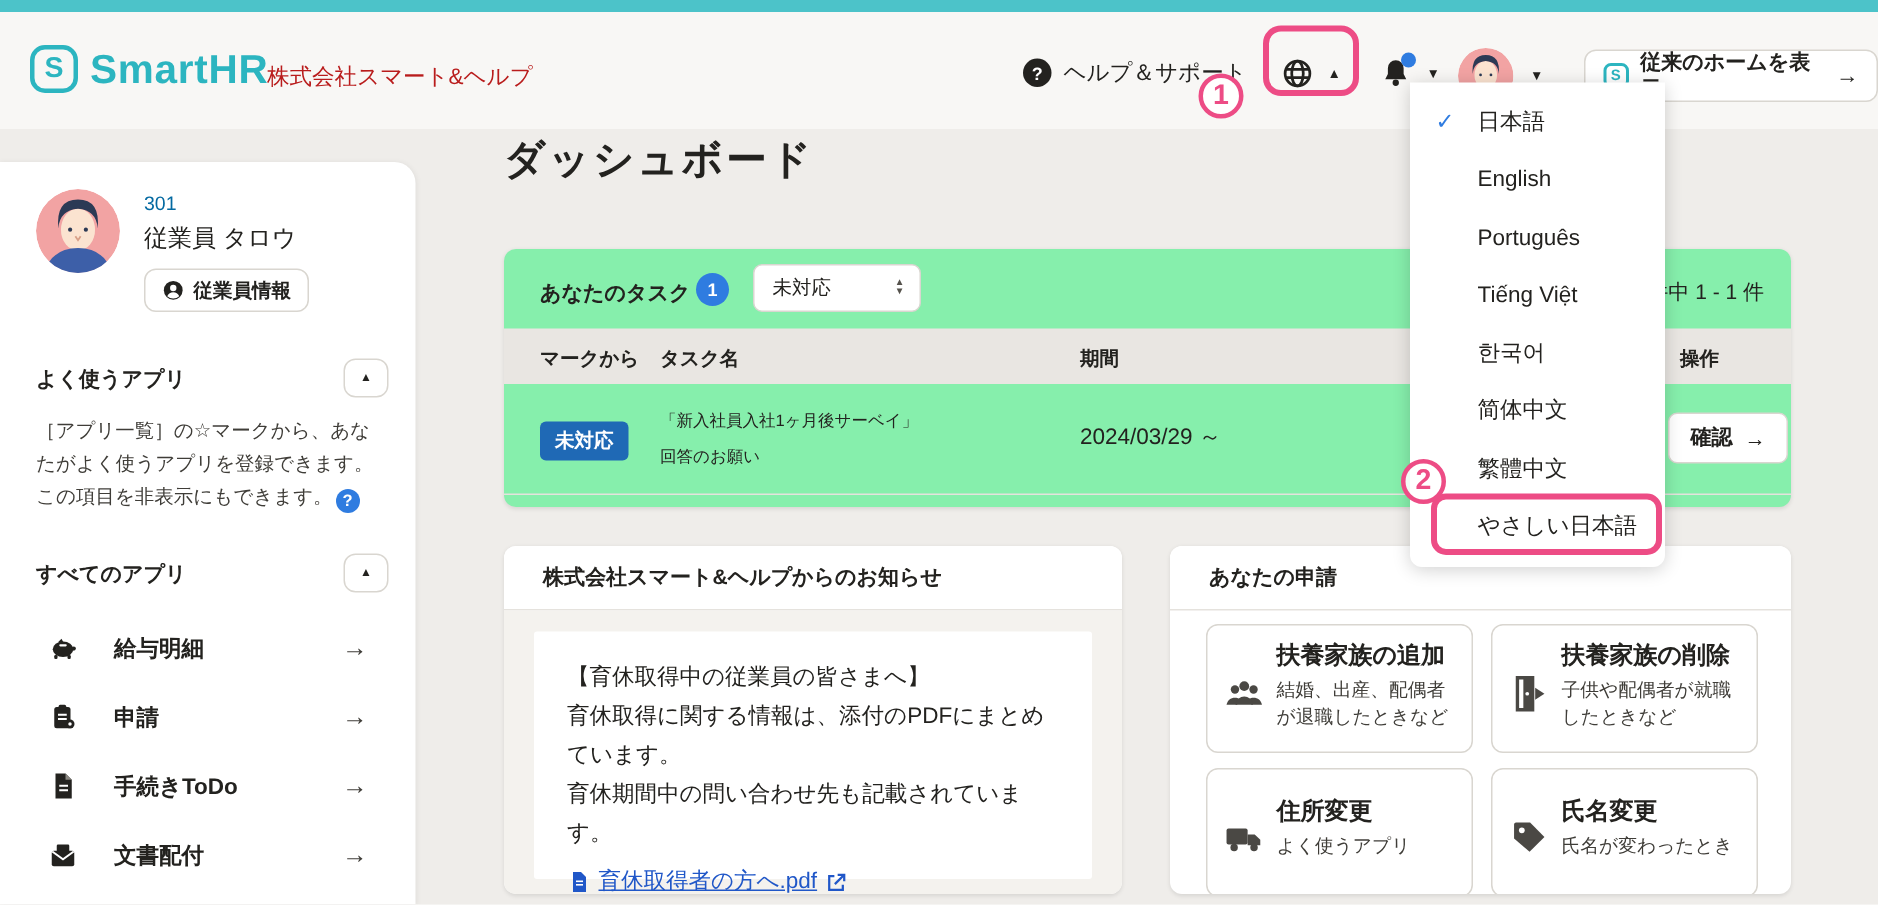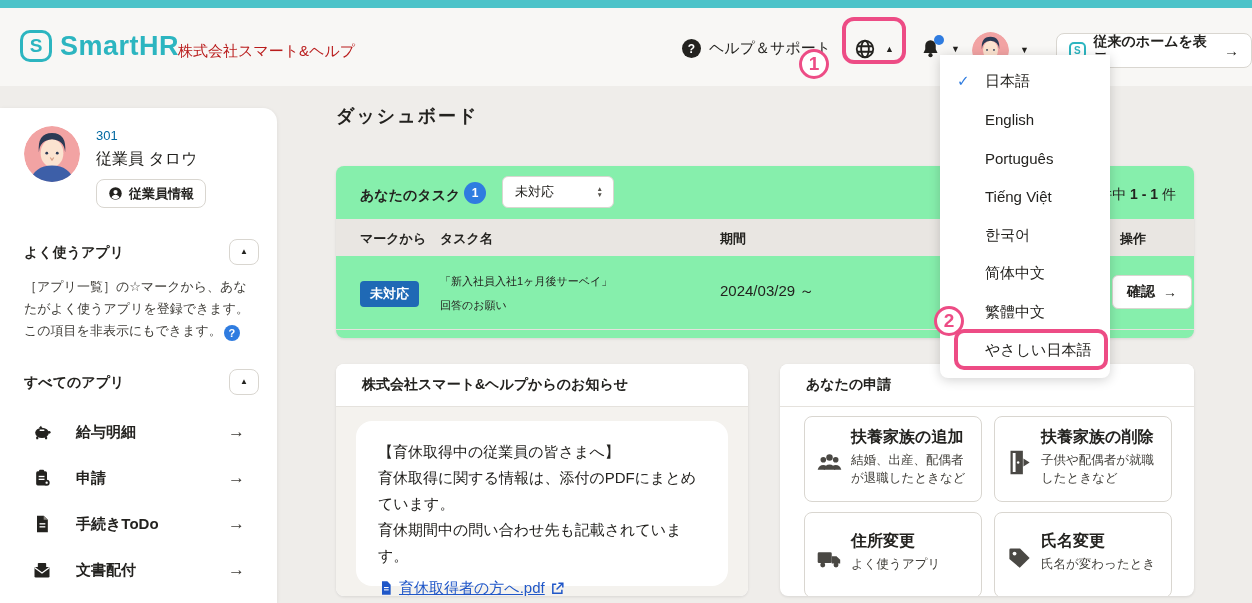--- a/index.html
+++ b/index.html
@@ -50,45 +50,45 @@
   .side-sec { position:absolute; left:24px; font-size:14px; font-weight:700; }
   .collapse-btn { position:absolute; right:18px; width:30px; height:26px; border:1px solid #d9d6d0; border-radius:8px; background:#fff; display:flex; align-items:center; justify-content:center; }
   .collapse-btn .caret { font-size:8px; }
   .side-note { position:absolute; left:24px; top:168px; width:234px; font-size:13px; line-height:22px; color:#3f3d38; }
   .q-blue { display:inline-flex; width:16px; height:16px; border-radius:50%; background:#2f7ce0; color:#fff; font-size:11px; font-weight:700; align-items:center; justify-content:center; vertical-align:-2px; margin-left:2px; }
   .app-item { position:absolute; left:32px; width:220px; height:24px; display:flex; align-items:center; gap:24px; font-size:15px; font-weight:700; }
   .app-arrow { position:absolute; left:196px; font-size:17px; font-weight:400; color:#3f3d38; }
   .app-icon { width:20px; height:20px; flex:none; }
 
   
-  .page-title { position:absolute; left:336px; top:104px; font-size:18px; font-weight:700; letter-spacing:2px; }
+  .page-title { position:absolute; left:336px; top:88px; font-size:27px; font-weight:700; letter-spacing:2px; }
 
   .task-card { position:absolute; left:336px; top:166px; width:858px; height:172px; background:#86efac; border-radius:8px; box-shadow:0 1px 3px rgba(0,0,0,.1); }
   .task-title { position:absolute; left:24px; top:21px; font-size:14px; font-weight:700; }
   .count-badge { position:absolute; left:128px; top:16px; width:22px; height:22px; border-radius:50%; background:#2f7ce0; color:#fff; font-size:12px; font-weight:700; display:flex; align-items:center; justify-content:center; }
   .filter-select { position:absolute; left:166px; top:10px; width:112px; height:32px; border:1px solid #d9d6d0; border-radius:6px; background:#fff; display:flex; align-items:center; padding:0 10px 0 12px; font-size:13px; }
   .spinner { margin-left:auto; display:flex; flex-direction:column; line-height:.62; }
   .spinner .caret { font-size:6.5px; color:#55524c; }
   .pagination { position:absolute; right:18px; top:20px; font-size:14px; color:#23221f; }
-  .pagination b { font-weight:700; }
+  .pagination b { font-weight:400; }
   .t-head { position:absolute; left:0; top:53px; width:858px; height:37px; background:#e9e6e2; }
   .t-head span { position:absolute; top:11px; font-size:13px; font-weight:700; }
   .col-0 { left:24px; } .col-1 { left:104px; } .col-2 { left:384px; } .col-3 { left:784px; }
   .t-row { position:absolute; left:0; top:90px; width:858px; height:74px; border-bottom:1px solid #e5e2dd; }
   .status-badge { position:absolute; left:24px; top:25px; background:#1f69b5; color:#fff; font-size:13px; font-weight:700; padding:4px 10px; border-radius:4px; }
   .task-name { position:absolute; left:104px; top:13px; font-size:11px; line-height:24px; }
   .task-period { position:absolute; left:384px; top:26px; font-size:15px; }
   .confirm-btn { position:absolute; left:776px; top:19px; height:34px; padding:0 14px; background:#fff; border:1px solid #d9d6d0; border-radius:6px; display:flex; align-items:center; gap:8px; font-size:14px; font-weight:700; }
   .confirm-btn .arr { font-weight:400; }
 
   .panel { position:absolute; top:364px; background:#fff; border-radius:8px; box-shadow:0 1px 3px rgba(0,0,0,.1); overflow:hidden; }
   .panel-head { height:43px; background:#fff; border-bottom:1px solid #e5e2dd; display:flex; align-items:center; padding-left:26px; font-size:14px; font-weight:700; }
   .notice-panel { left:336px; width:412px; height:232px; }
   .notice-body { position:absolute; left:0; top:43px; right:0; bottom:0; background:#f4f2ee; }
-  .notice-inner { position:absolute; left:20px; top:14px; width:372px; height:165px; background:#fff; border-radius:16px; padding:18px 22px; font-size:15px; line-height:26px; }
+  .notice-inner { position:absolute; left:20px; top:14px; width:372px; height:165px; background:#fff; border-radius:2px; padding:18px 22px; font-size:15px; line-height:26px; }
   .pdf-link { display:inline-flex; align-items:center; gap:5px; margin-top:6px; color:#2057c8; font-size:15px; }
   .pdf-link .lbl { text-decoration:underline; }
   .req-panel { left:780px; width:414px; height:232px; }
   .req-card { position:absolute; width:178px; height:86px; border:1px solid #d9d6d0; border-radius:8px; background:#fff; padding:10px 8px 0 46px; }
   .req-icon { position:absolute; left:11px; top:32px; width:27px; height:27px; }
   .req-title { font-size:16px; font-weight:700; white-space:nowrap; }
   .req-desc { font-size:12.5px; line-height:18px; color:#3f3d38; margin-top:3px; }
   .rc-0 { left:24px; top:52px; } .rc-1 { left:214px; top:52px; }
   .rc-2 { left:24px; top:148px; } .rc-3 { left:214px; top:148px; }
 </style>

